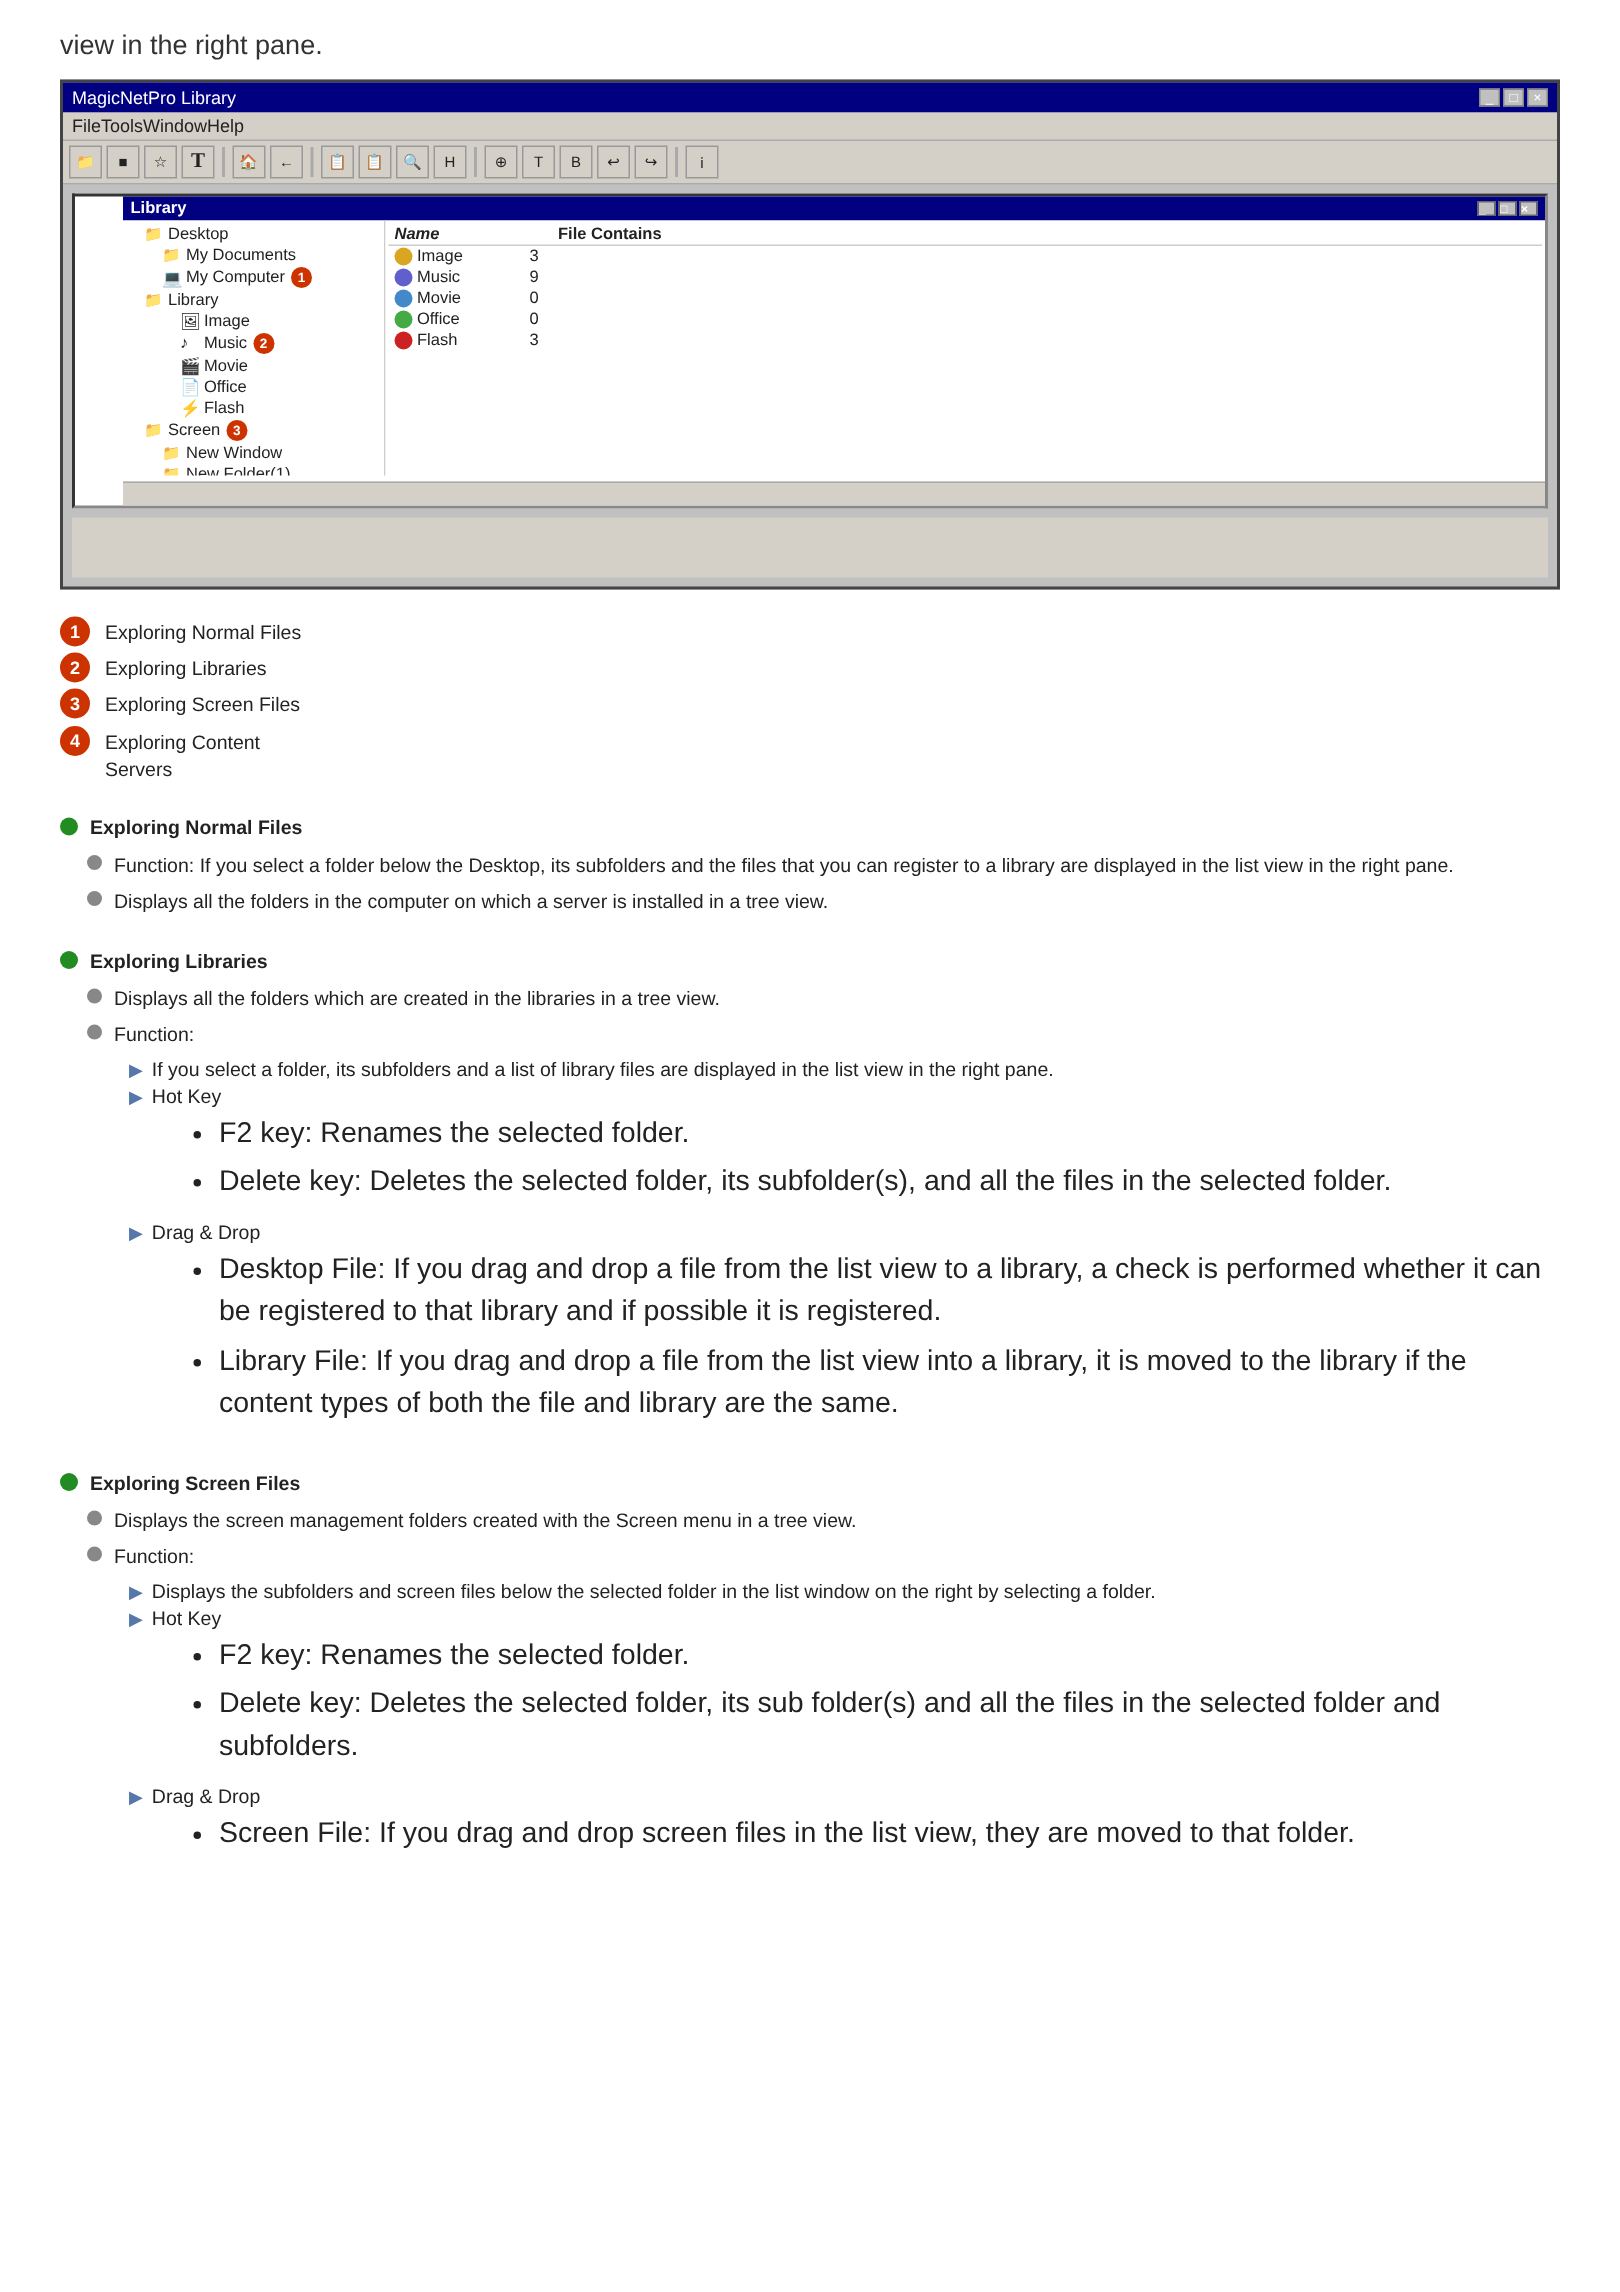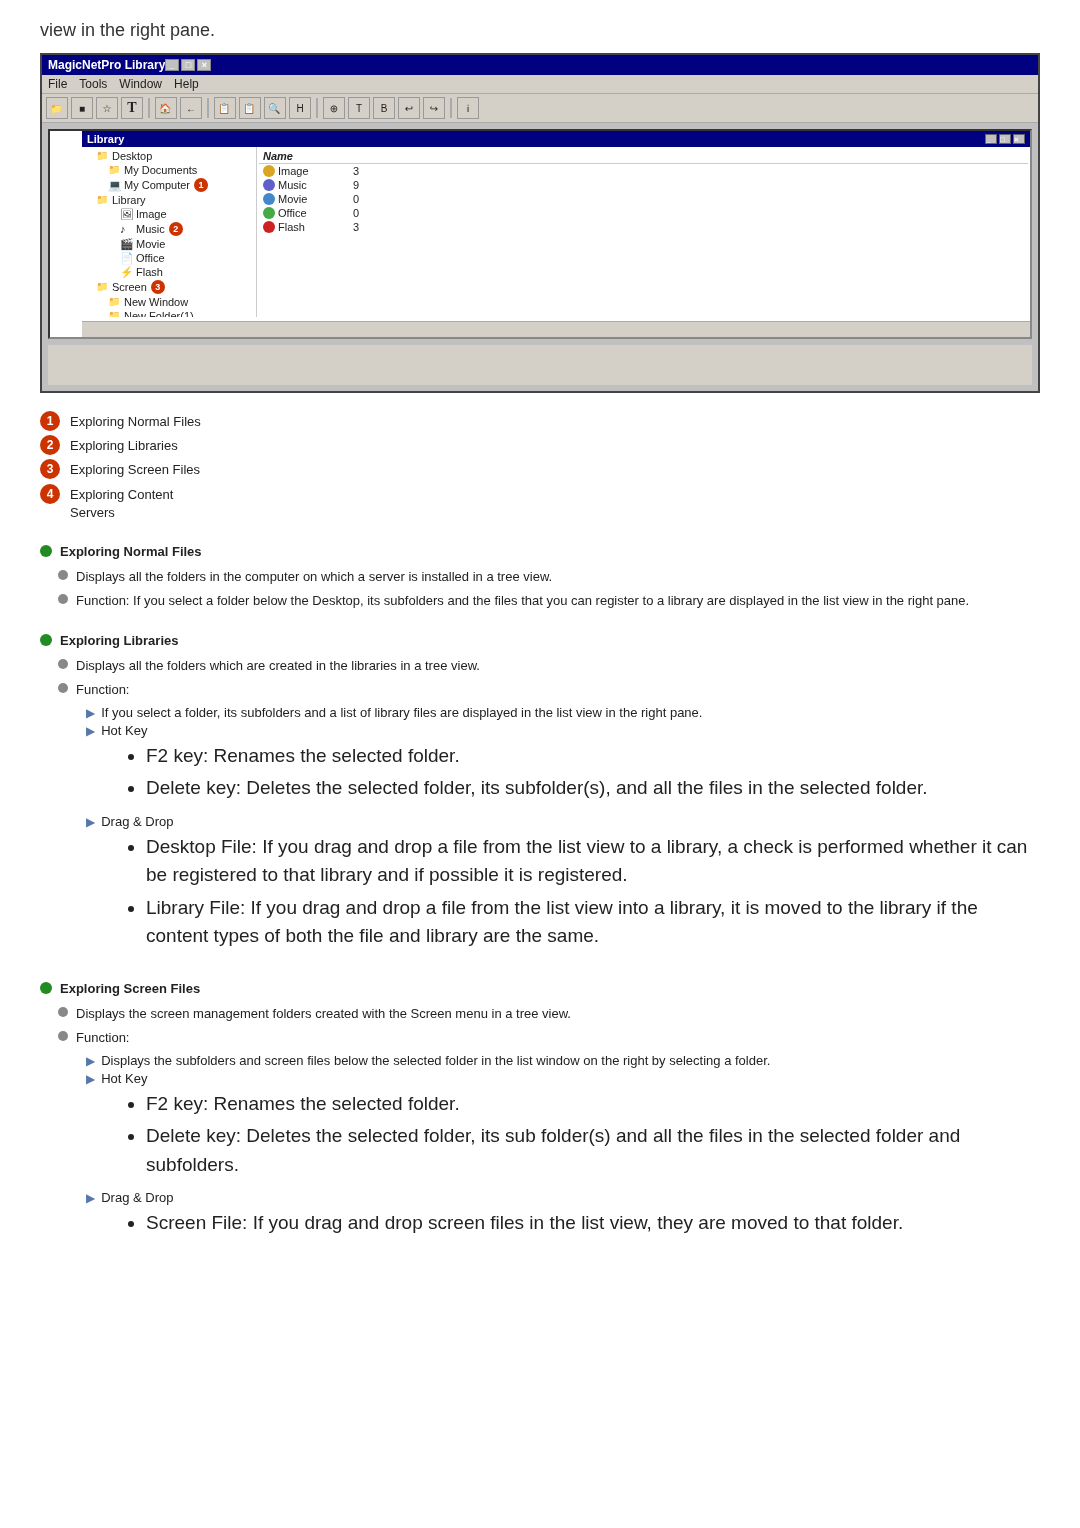--- a/index.html
+++ b/index.html
@@ -21,44 +21,45 @@
     
     .window-outer {
       border: 2px solid #444;
       background: #c0c0c0;
       margin-bottom: 18px;
     }
     .window-titlebar {
       background: #000080;
       color: #fff;
       font-size: 12px;
-      font-weight: bold;
+      font-weight: normal;
       padding: 3px 6px;
       display: flex;
       align-items: center;
+      justify-content: space-between;
     }
     .window-controls {
       display: flex;
       gap: 2px;
     }
     .win-btn {
       background: #c0c0c0;
       border: 1px solid #888;
       width: 14px;
       height: 12px;
       font-size: 9px;
       display: flex;
       align-items: center;
       justify-content: center;
       cursor: pointer;
     }
     .menu-bar {
       background: #d4d0c8;
       display: flex;
-      gap: 12px;
+      gap: 0;
       padding: 2px 6px;
       font-size: 12px;
       border-bottom: 1px solid #aaa;
     }
     .menu-item { cursor: pointer; }
     .toolbar {
       background: #d4d0c8;
       padding: 3px 4px;
       display: flex;
       align-items: center;
@@ -421,20 +422,21 @@
         <div class="tree-item indent2">
           <span class="tree-icon folder-icon">📁</span>
           <span>New Folder(1)</span>
         </div>
 
       </div>
 
       <div class="list-pane">
         <div class="list-header">
           <span class="col-name">Name</span>
+          <span class="col-contains">File Contains</span>
         </div>
         <div class="list-row">
           <span class="col-name">
             <span class="icon-img yellow"></span>Image
           </span>
           <span class="col-contains">3</span>
         </div>
         <div class="list-row">
           <span class="col-name">
             <span class="icon-img purple"></span>Music
@@ -487,25 +489,25 @@
 </div>
 
 <div class="section">
   <div class="section-heading">
     <span class="bullet-green"></span>
     <span>Exploring Normal Files</span>
   </div>
   <div class="section-body">
     <div class="bullet-item">
       <span class="bullet-gray"></span>
-      <span class="bullet-content">Displays all the folders in the computer on which a server is installed in a tree view.</span>
+      <span class="bullet-content">Function: If you select a folder below the Desktop, its subfolders and the files that you can register to a library are displayed in the list view in the right pane.</span>
     </div>
     <div class="bullet-item">
       <span class="bullet-gray"></span>
-      <span class="bullet-content">Function: If you select a folder below the Desktop, its subfolders and the files that you can register to a library are displayed in the list view in the right pane.</span>
+      <span class="bullet-content">Displays all the folders in the computer on which a server is installed in a tree view.</span>
     </div>
   </div>
 </div>
 
 <div class="section">
   <div class="section-heading">
     <span class="bullet-green"></span>
     <span>Exploring Libraries</span>
   </div>
   <div class="section-body">

